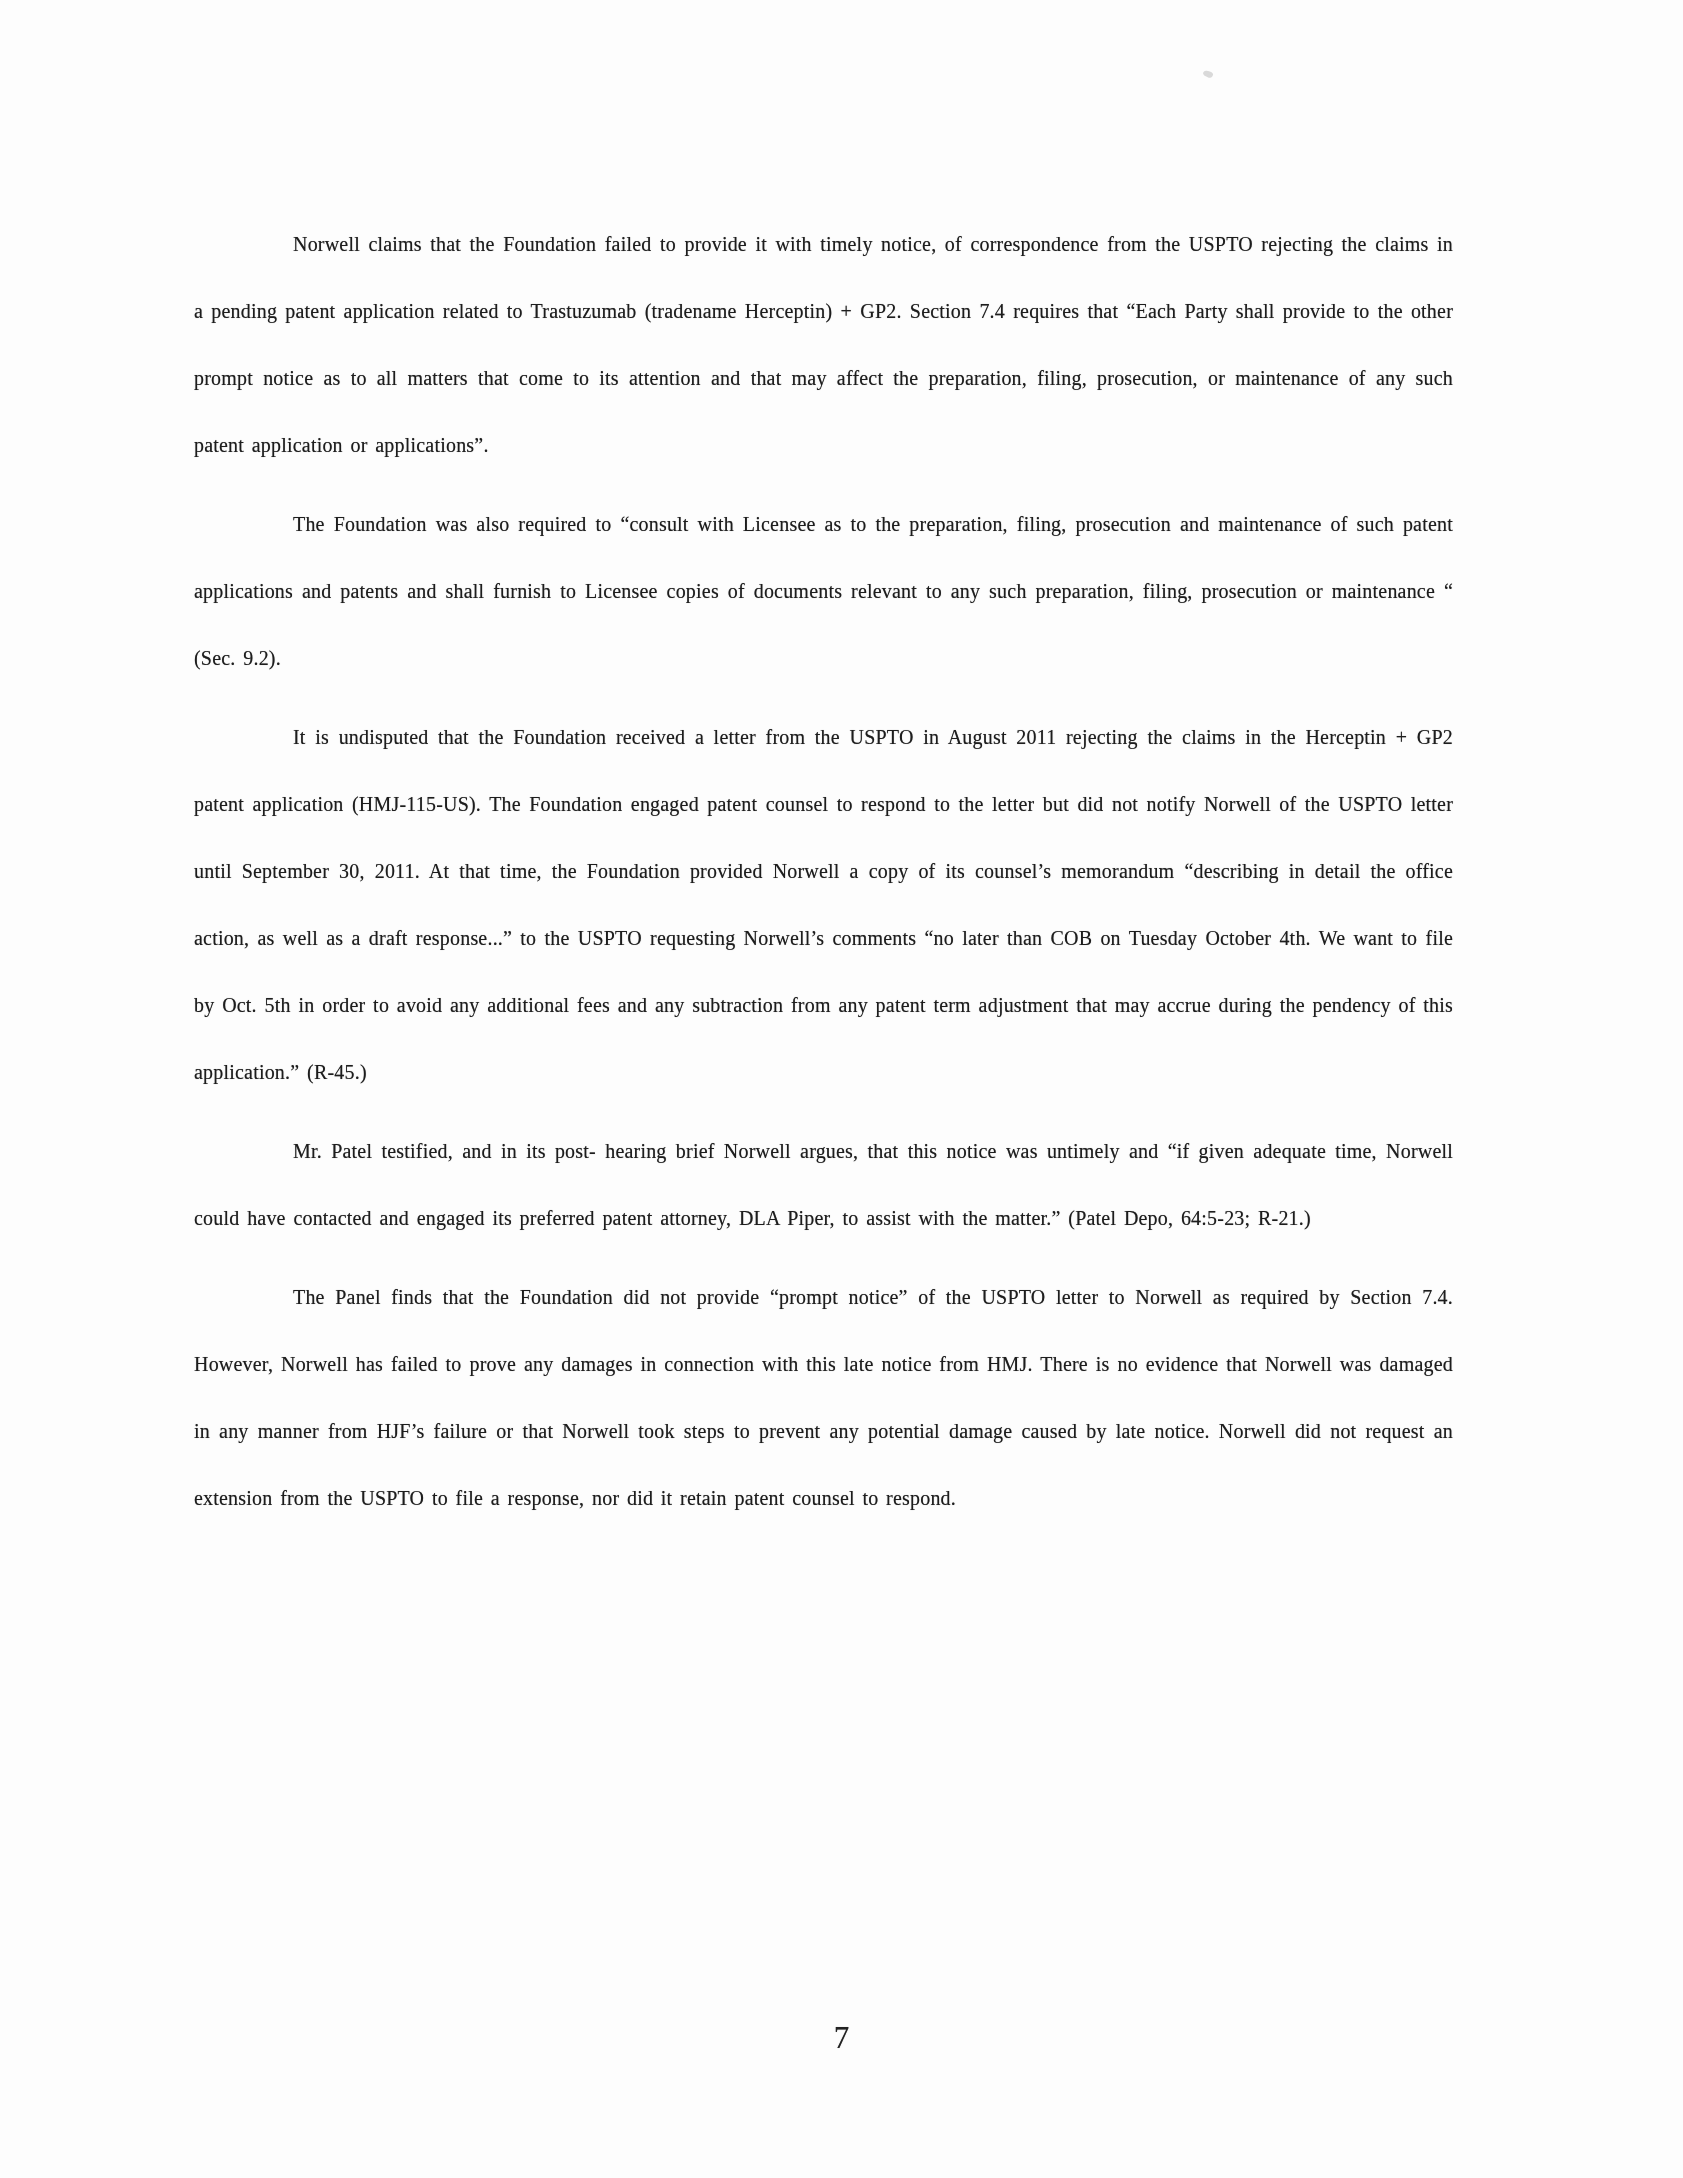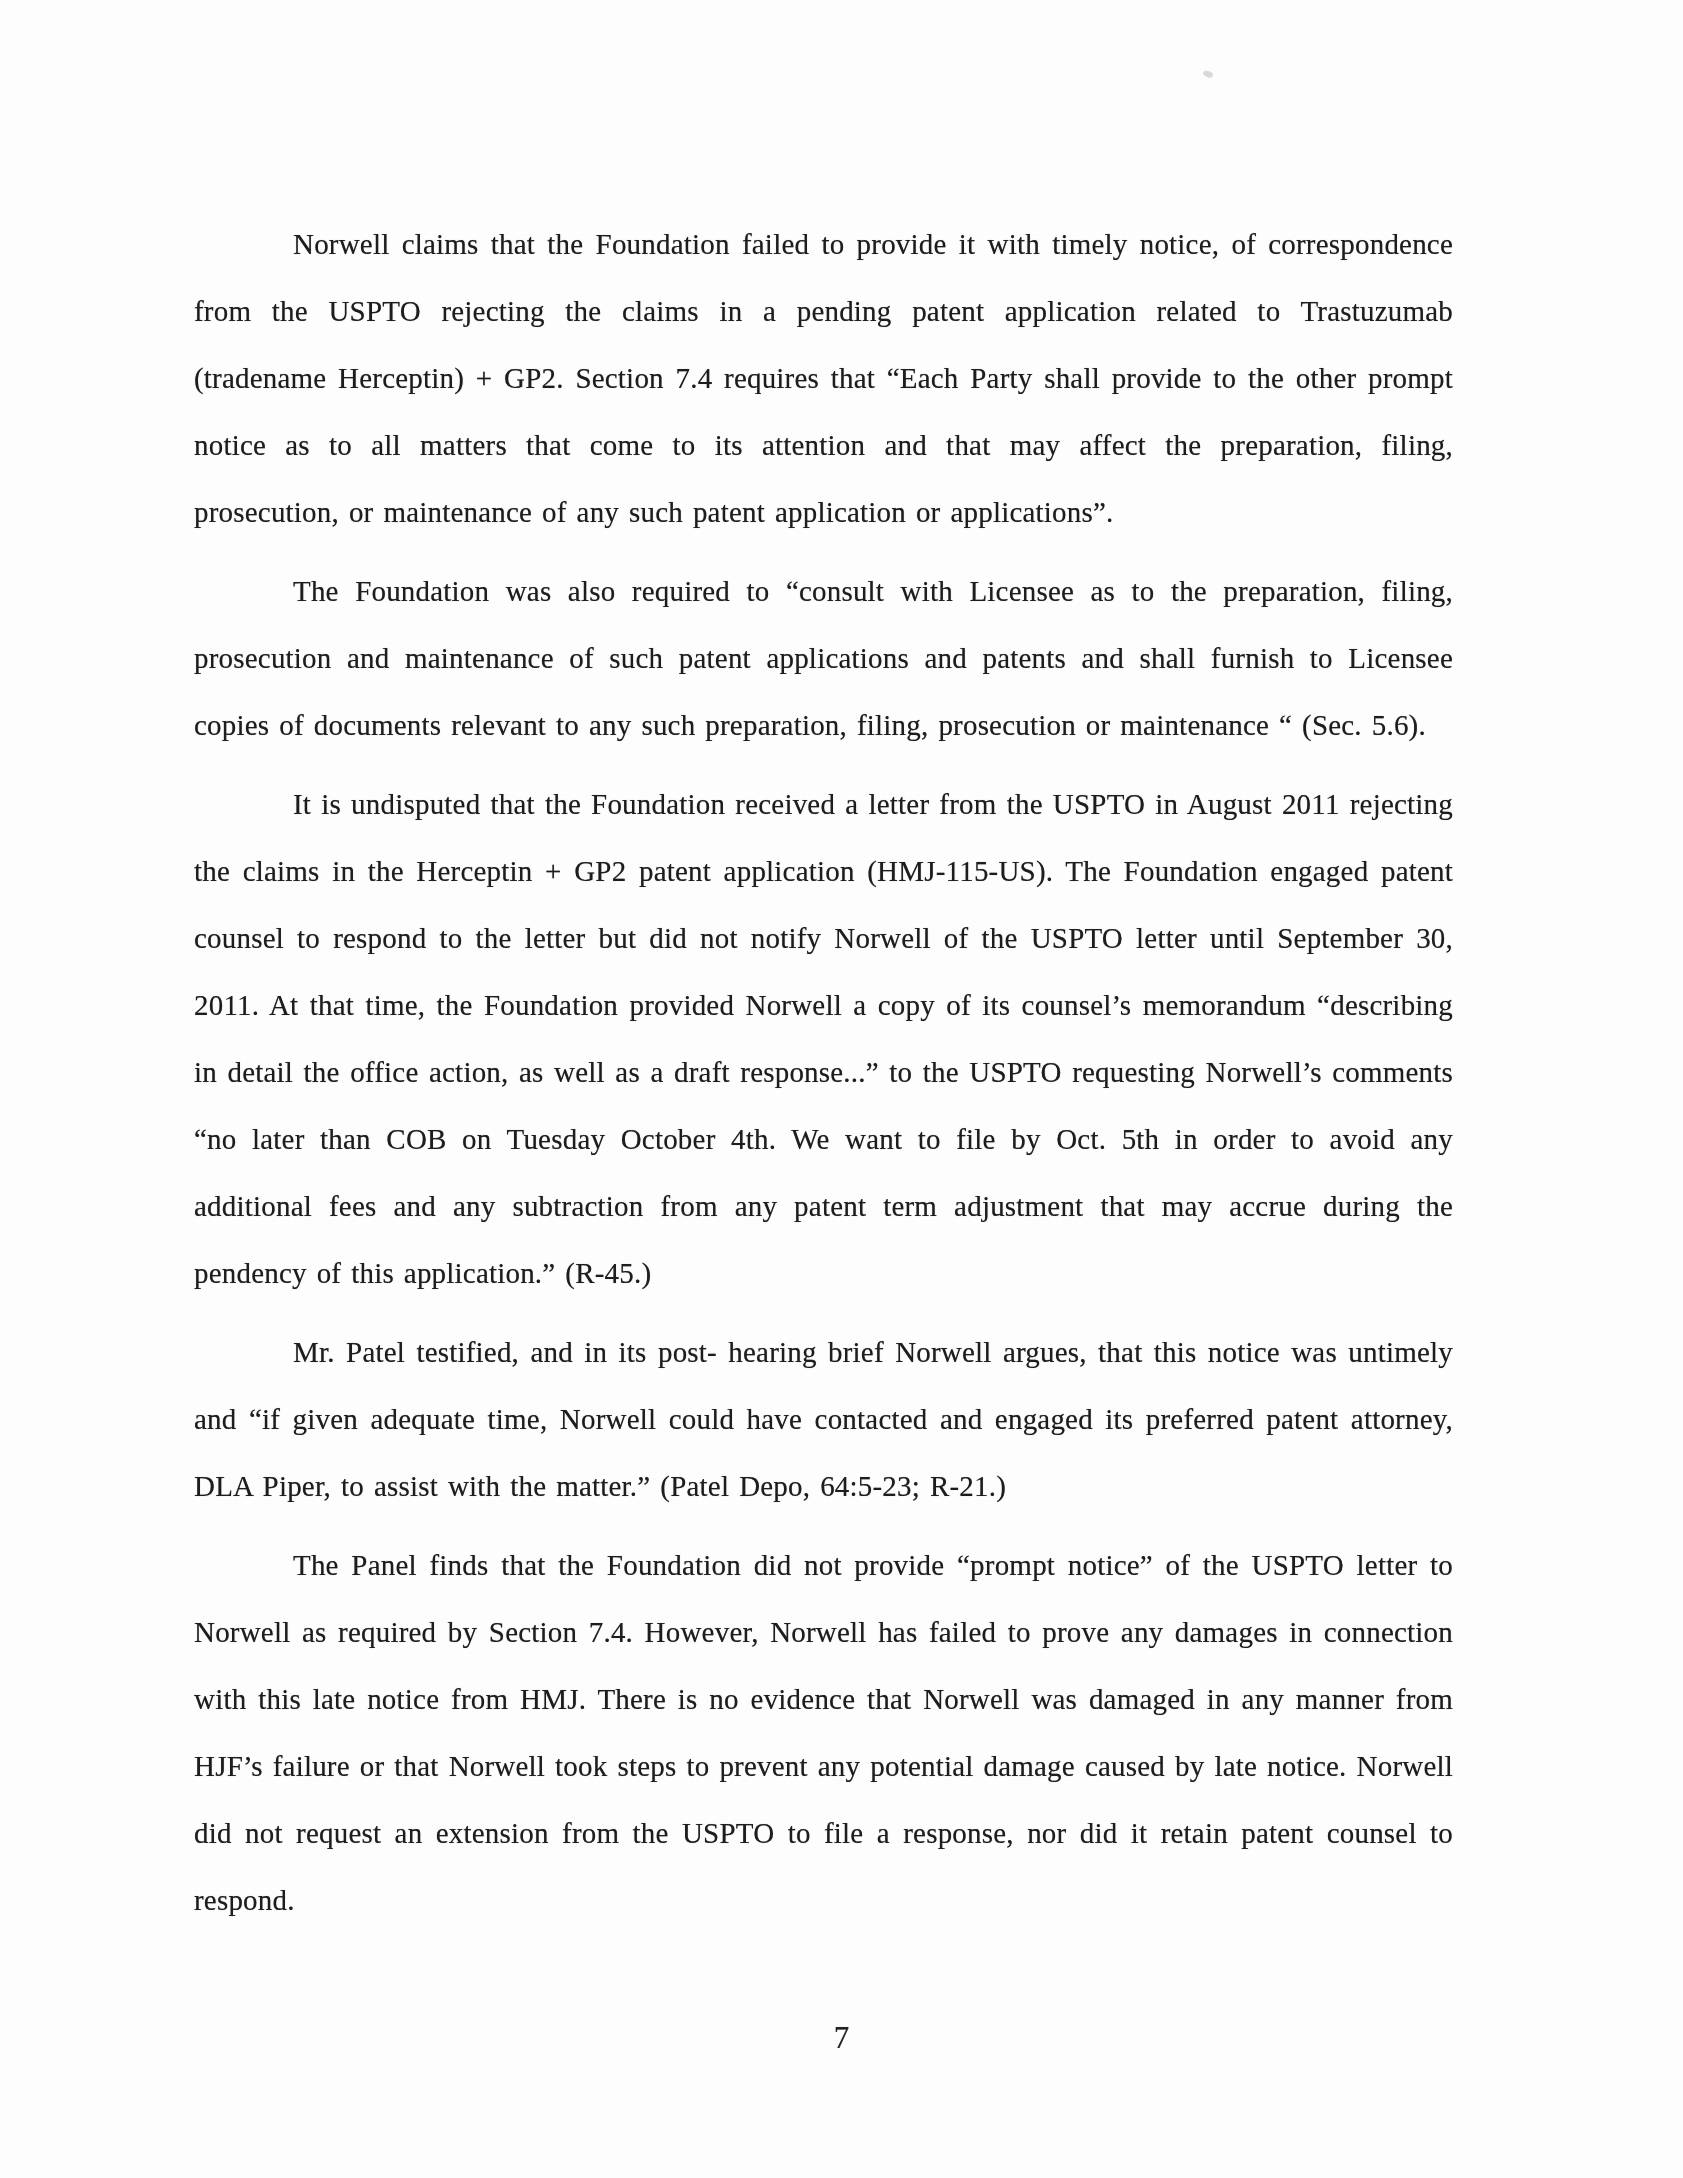--- a/index.html
+++ b/index.html
@@ -17,21 +17,21 @@
     overflow: hidden;
   }
   .body-text {
     position: absolute;
     left: 194px;
     top: 211px;
     width: 1259px;
   }
   .body-text p {
     margin: 0;
-    font-size: 29px;
+    font-size: 20px;
     line-height: 67px;
     text-align: justify;
     text-align-last: left;
     text-indent: 99px;
     word-spacing: 2.5px;
     letter-spacing: 0.2px;
     text-shadow: 0 0 0.7px rgba(25,25,25,0.55);
   }
   .body-text p + p {
     margin-top: 12px;
@@ -60,21 +60,21 @@
   }
 </style>
 </head>
 <body>
 
 <div class="page">
   <div class="scan-artifact"></div>
 
   <main class="body-text">
     <p>Norwell claims that the Foundation failed to provide it with timely notice, of correspondence from the USPTO rejecting the claims in a pending patent application related to Trastuzumab (tradename Herceptin) + GP2. Section 7.4 requires that “Each Party shall provide to the other prompt notice as to all matters that come to its attention and that may affect the preparation, filing, prosecution, or maintenance of any such patent application or applications”.</p>
-    <p>The Foundation was also required to “consult with Licensee as to the preparation, filing, prosecution and maintenance of such patent applications and patents and shall furnish to Licensee copies of documents relevant to any such preparation, filing, prosecution or maintenance “  (Sec. 5.6).</p>
+    <p>The Foundation was also required to “consult with Licensee as to the preparation, filing, prosecution and maintenance of such patent applications and patents and shall furnish to Licensee copies of documents relevant to any such preparation, filing, prosecution or maintenance “  (Sec. 9.2).</p>
     <p>It is undisputed that the Foundation received a letter from the USPTO in August 2011 rejecting the claims in the Herceptin + GP2 patent application (HMJ-115-US).   The Foundation engaged patent counsel to respond to the letter but did not notify Norwell of the USPTO letter until September 30, 2011.  At that time, the Foundation provided Norwell a copy of its counsel’s memorandum “describing in detail the office action, as well as a draft response...” to the USPTO requesting Norwell’s comments “no later than COB on Tuesday October 4th.  We want to file by Oct. 5th in order to avoid any additional fees and any subtraction from any patent term adjustment that may accrue during the pendency of this application.”  (R-45.)</p>
     <p>Mr. Patel testified, and in its post- hearing brief Norwell argues, that this notice was untimely and “if given adequate time, Norwell could have contacted and engaged its preferred patent attorney, DLA Piper, to assist with the matter.”  (Patel Depo, 64:5-23; R-21.)</p>
     <p>The Panel finds that the Foundation did not provide “prompt notice” of the USPTO letter to Norwell as required by Section 7.4.  However, Norwell has failed to prove any damages in connection with this late notice from HMJ.  There is no evidence that Norwell was damaged in any manner from HJF’s failure or that Norwell took steps to prevent any potential damage caused by late notice.  Norwell did not request an extension from the USPTO to file a response, nor did it retain patent counsel to respond.</p>
   </main>
 
   <footer class="page-footer">
     <span>7</span>
   </footer>
 </div>
 

